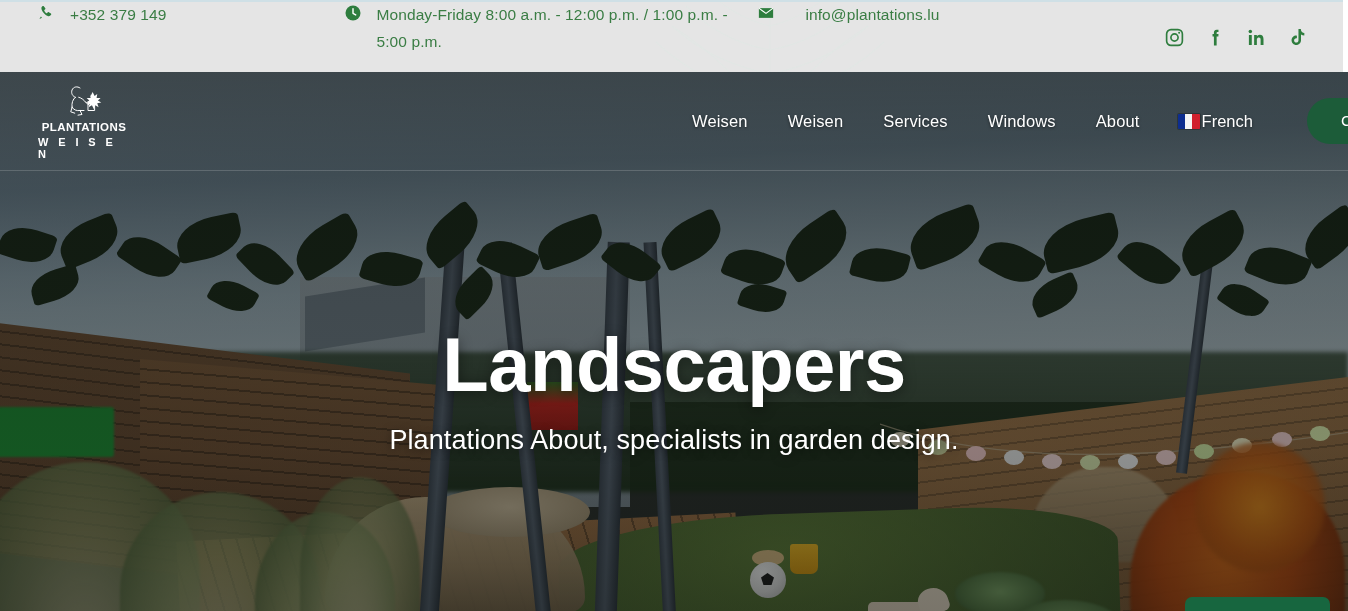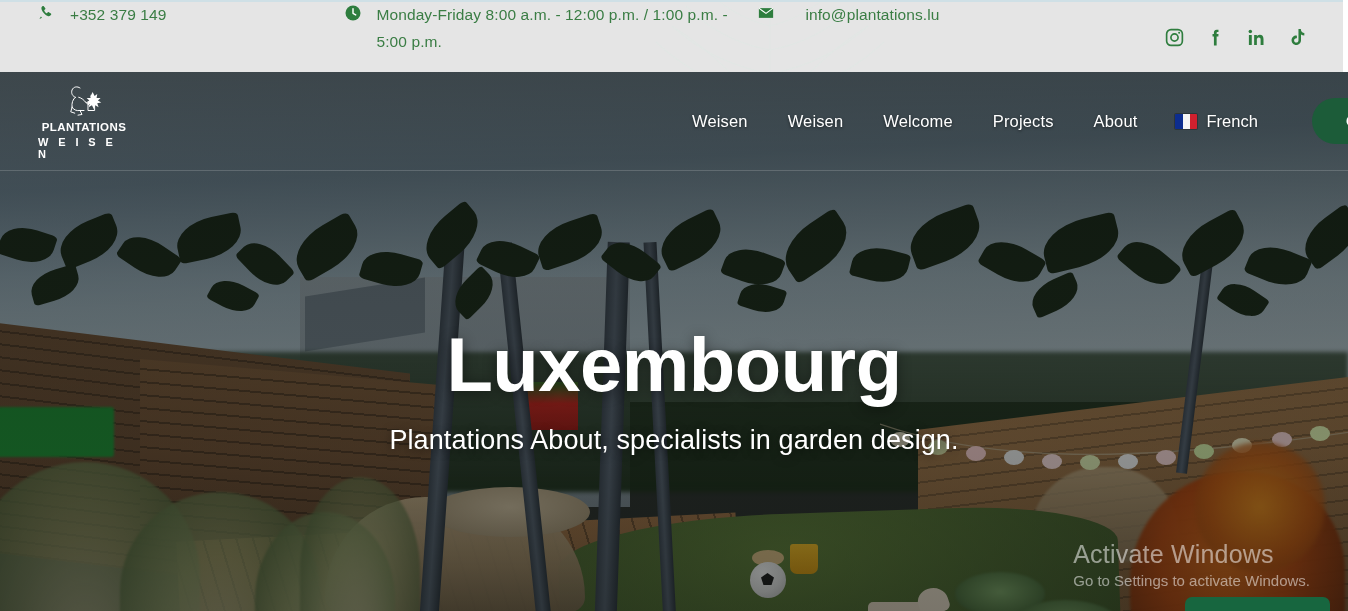--- a/index.html
+++ b/index.html
@@ -244,21 +244,21 @@
   .nav-link {
     color: #ffffff;
     font-size: 16.5px;
     font-weight: 500;
     letter-spacing: .15px;
     padding: 0 20px;
     cursor: pointer;
     white-space: nowrap;
     text-shadow: 0 1px 3px rgba(0,0,0,.55);
   }
-  .nav-lang { display: flex; align-items: center; gap: 9px; padding: 0 18px; cursor: pointer; }
+  .nav-lang { display: flex; align-items: center; gap: 2px; padding: 0 18px; cursor: pointer; }
   .flag-fr { width: 22px; height: 15px; display: flex; border-radius: 1px; overflow: hidden; box-shadow: 0 0 0 1px rgba(0,0,0,.25); }
   .flag-fr i { display: block; height: 100%; width: 33.34%; }
   .flag-fr .b { background: #0d2d8f; }
   .flag-fr .w { background: #f5f5f5; }
   .flag-fr .r { background: #d0202e; }
   .nav-lang span {
     color: #fff; font-size: 16.5px; font-weight: 500;
     text-shadow: 0 1px 3px rgba(0,0,0,.55);
   }
   .contact-btn {
@@ -520,46 +520,42 @@
           </g>
           <path d="M41 29 L41 22" stroke="#ffffff" stroke-width="1.4"></path>
         </svg>
         <div class="logo-name">PLANTATIONS</div>
         <div class="logo-sub">W E I S E N</div>
       </div>
 
       <nav class="nav-links">
         <a class="nav-link">Weisen</a>
         <a class="nav-link">Weisen</a>
-        <a class="nav-link">Welcome</a>
-        <a class="nav-link">Projects</a>
+        <a class="nav-link">Services</a>
+        <a class="nav-link">Windows</a>
         <a class="nav-link">About</a>
 
         <div class="nav-lang">
           <span class="flag-fr">
               <i class="b"></i>
               <i class="w"></i>
               <i class="r"></i>
             </span>
           <span>French</span>
         </div>
 
         <button class="contact-btn">Contact</button>
       </nav>
     </div>
     <div class="nav-divider"></div>
 
     <div class="hero-content">
       <h1 class="hero-title">
-        <span>Luxembourg</span><br>
+        <span>Landscapers</span><br>
       </h1>
       <p class="hero-sub">Plantations About, specialists in garden design.</p>
     </div>
 
     <div class="bottom-chip"></div>
 
-    <div class="winmark">
-      <div class="winmark-title">Activate Windows</div>
-      <div class="winmark-sub">Go to Settings to activate Windows.</div>
-    </div>
 
   </div>
 </div>
 
 </body></html>

